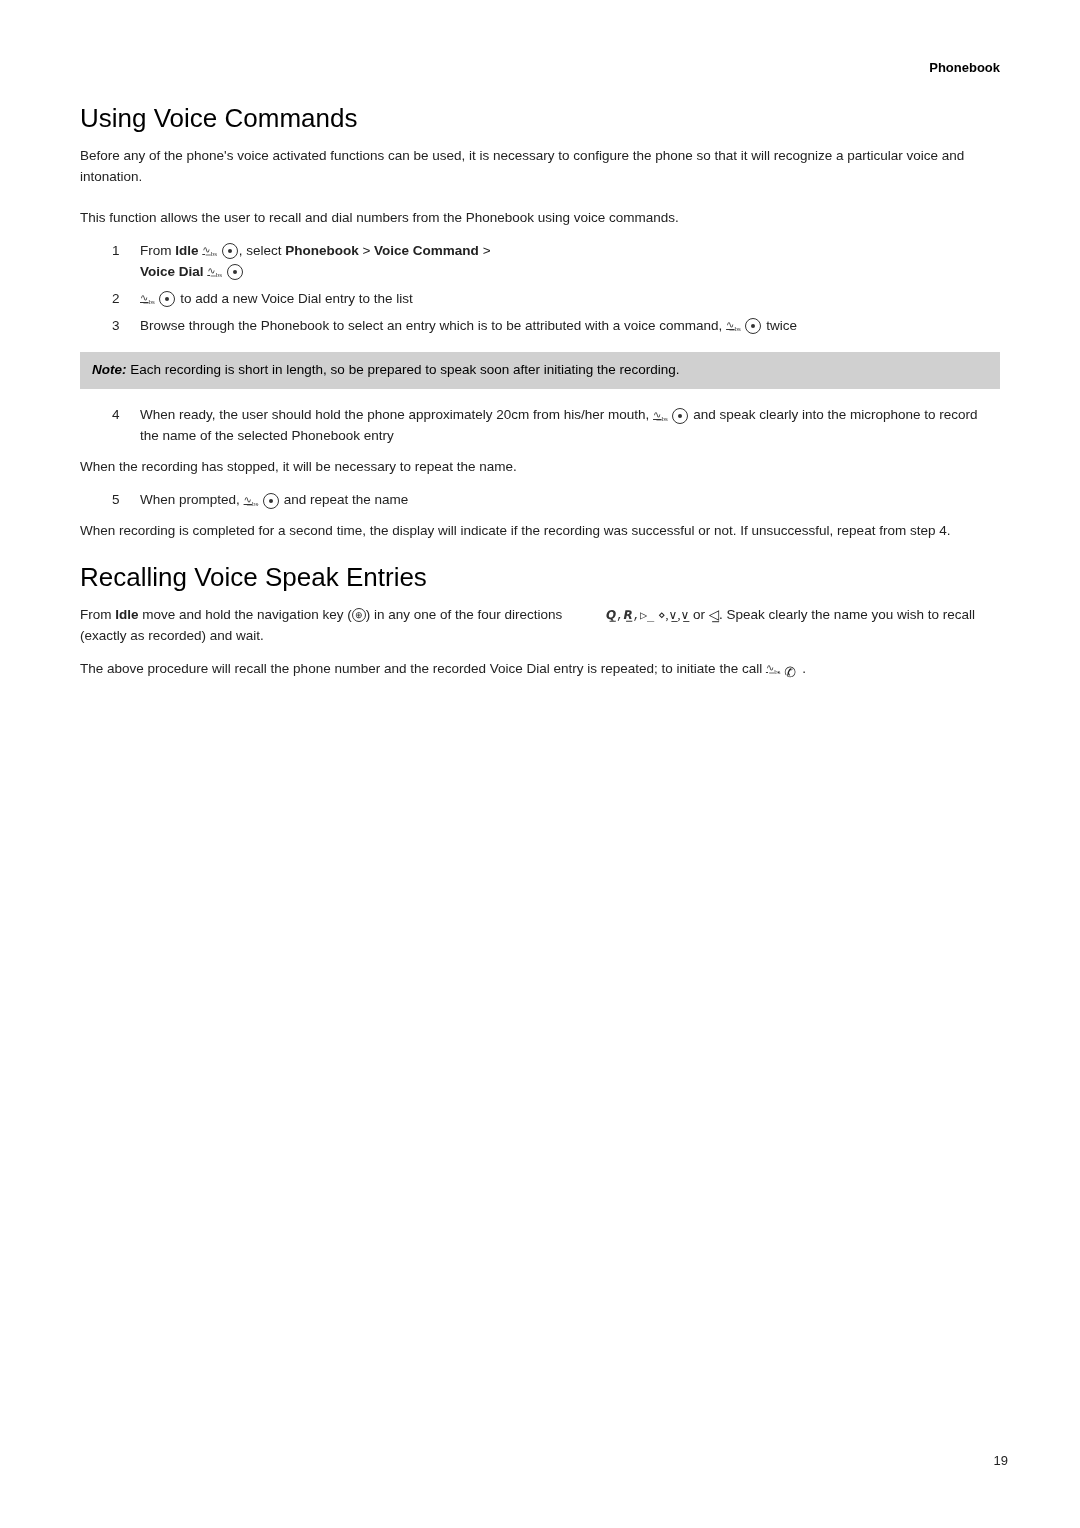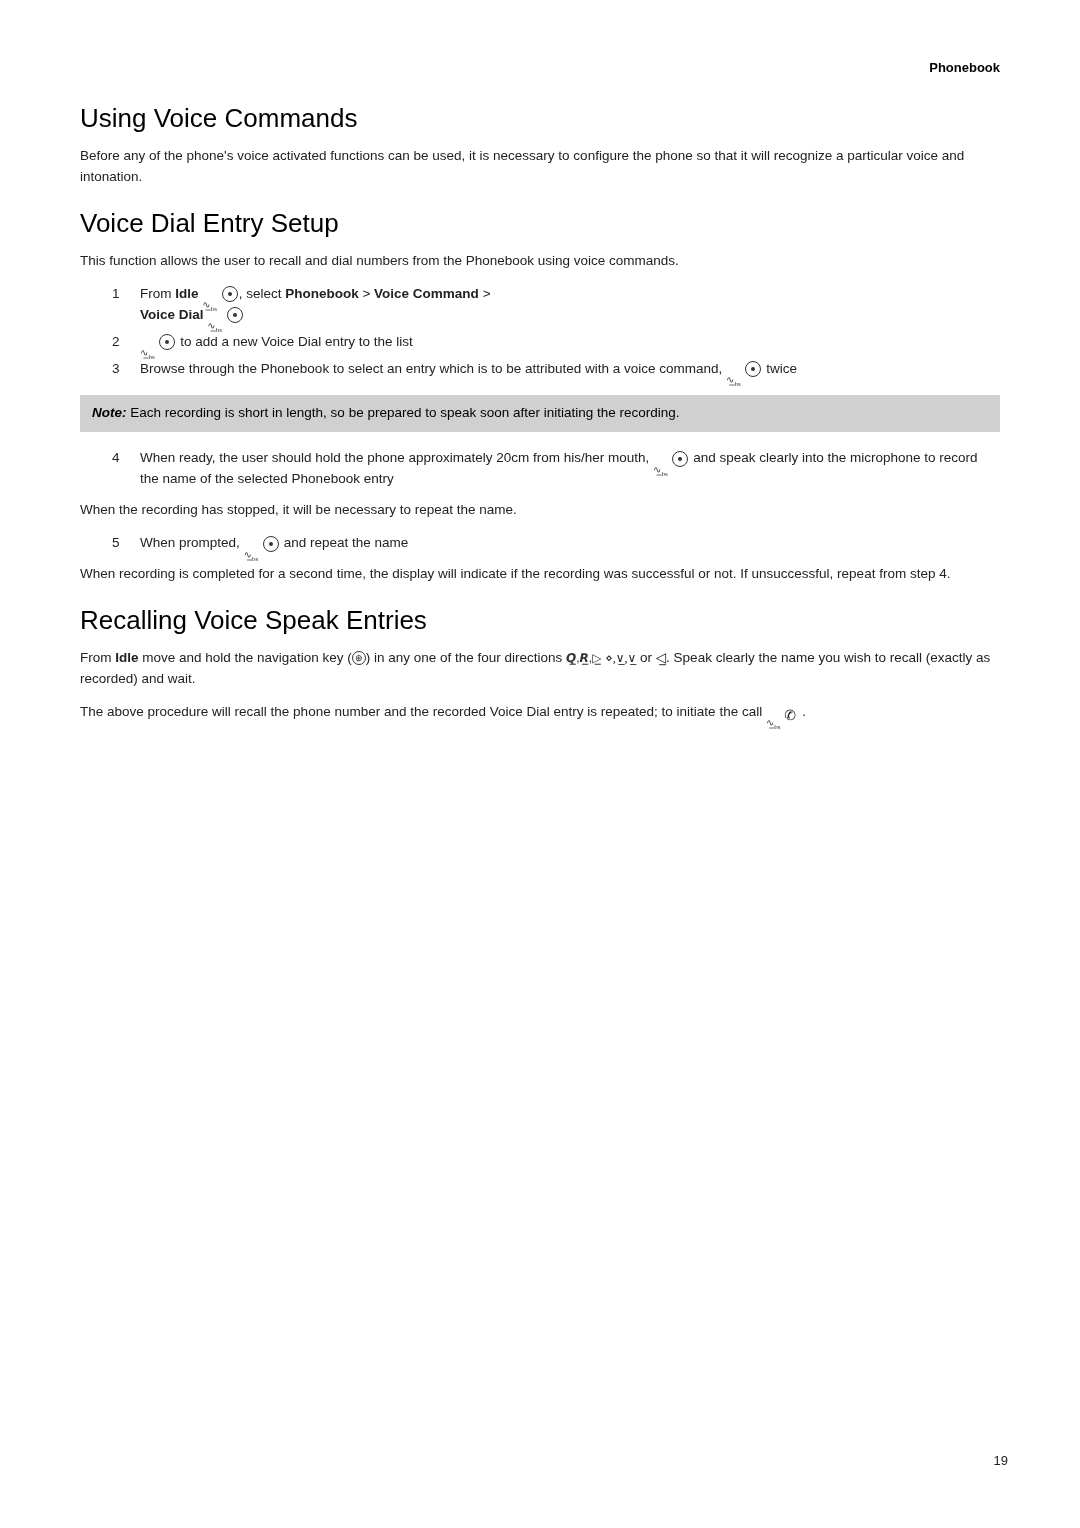--- a/index.html
+++ b/index.html
@@ -117,46 +117,47 @@
     }
 
     
     .wave-icon {
       display: inline-block;
       font-family: serif;
       font-size: 10px;
       vertical-align: middle;
       color: #333;
       position: relative;
-      top: 12px;
+      top: 0px;
+      text-decoration: underline;
     }
 
     .direction-icons {
       display: inline;
       font-size: 12px;
       color: #333;
-      font-family: Liberation Sans, sans-serif;
+      font-family: Liberation Mono, monospace;
+      margin-left: 40px;
     }
   </style>
 </head>
 <body>
 
 <div class="page">
 
   <div class="header-right">
     <span>Phonebook</span>
   </div>
 
   <div class="section-divider">
     <h2 class="section-title">Using Voice Commands</h2>
     <p class="body-text">Before any of the phone's voice activated functions can be used, it is necessary to configure the phone so that it will recognize a particular voice and intonation.</p>
   </div>
 
   <div class="section-divider">
-    <h2 class="section-title">Voice Dial Entry Setup</h2>
     <p class="body-text">This function allows the user to recall and dial numbers from the Phonebook using voice commands.</p>
 
     <div class="numbered-list">
 
       <div class="list-item">
         <span class="list-num">1</span>
         <span class="list-content">
           From <strong>Idle</strong>
           <span class="wave-icon">∿̲<sub style="font-size:7px">bs</sub></span>
           <span class="icon-circle-dot"></span>,

